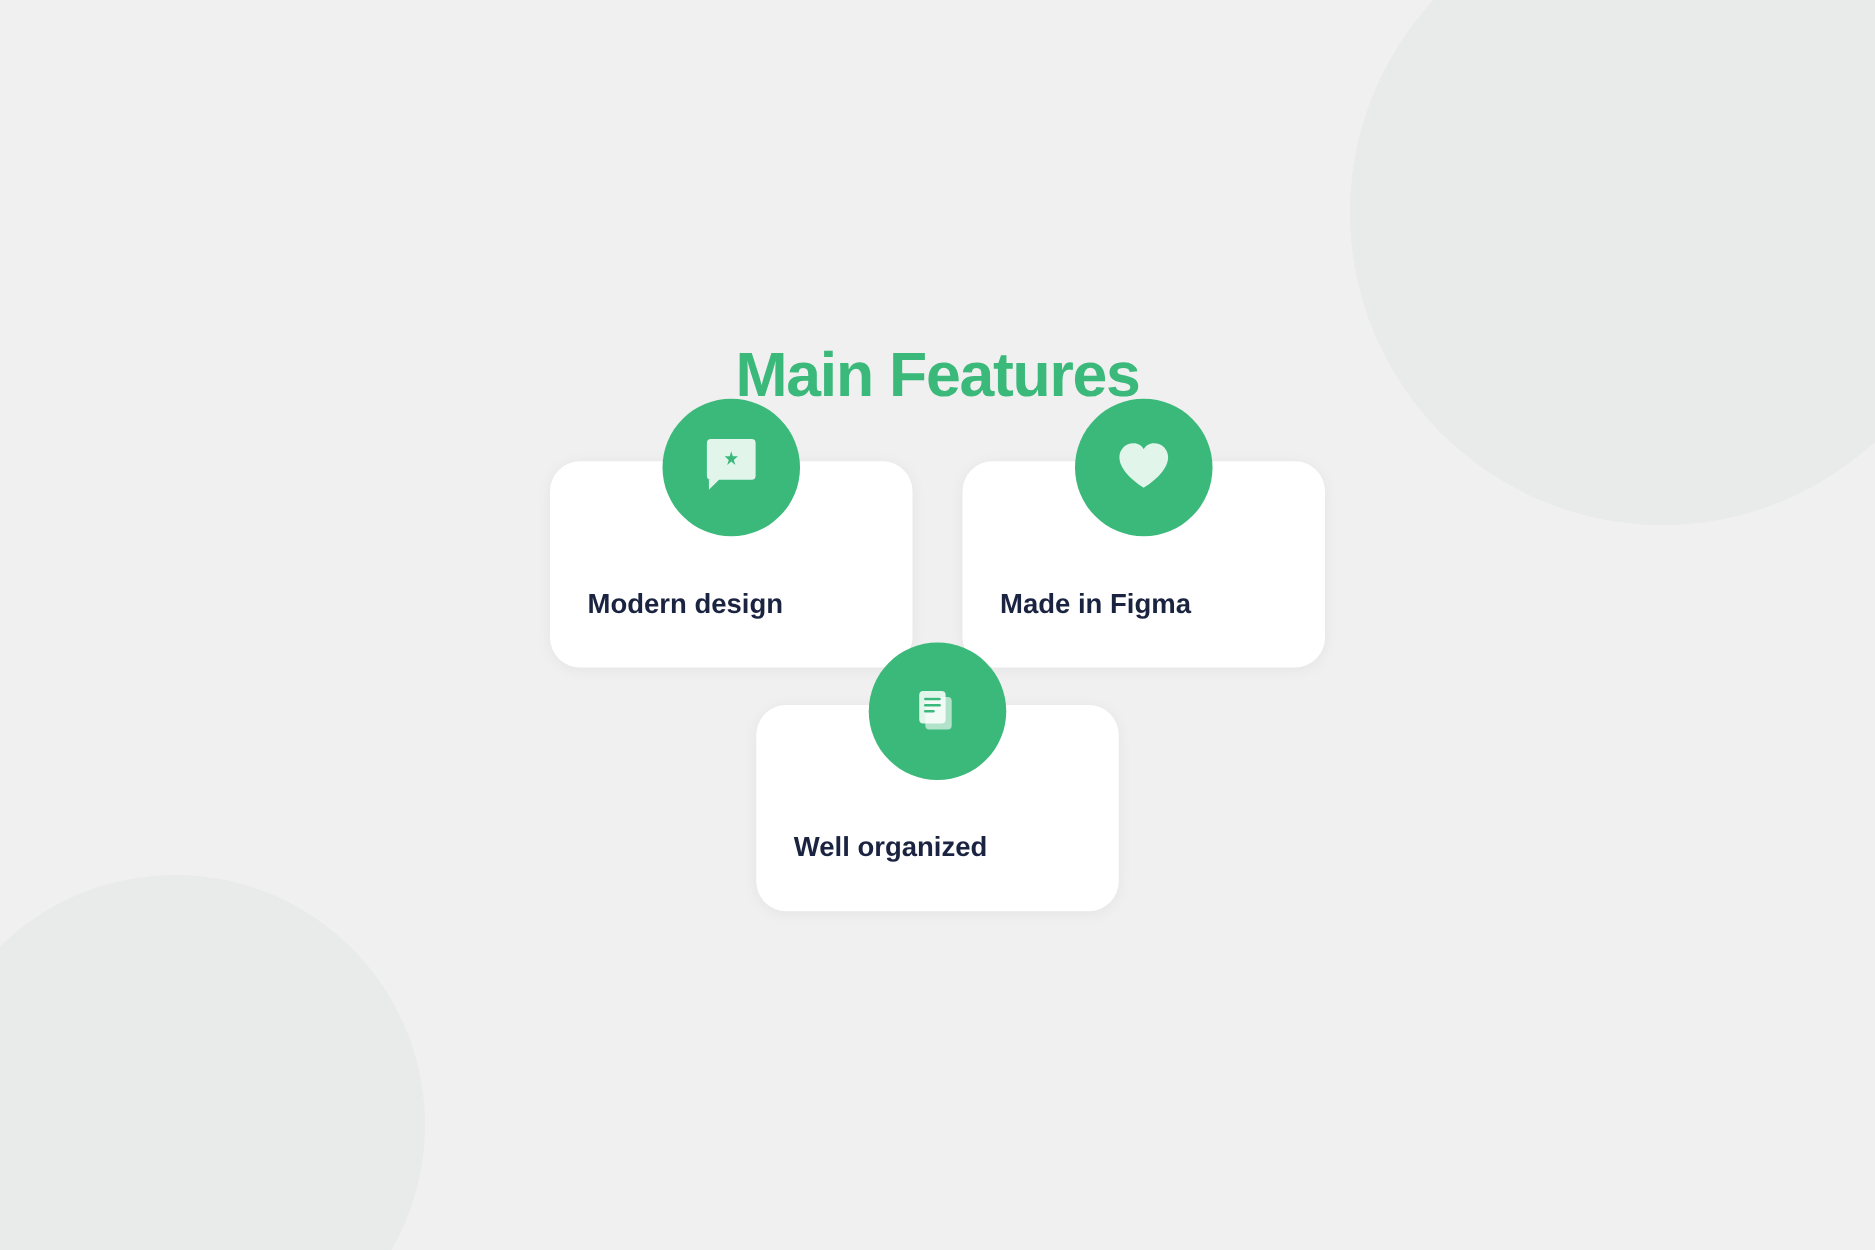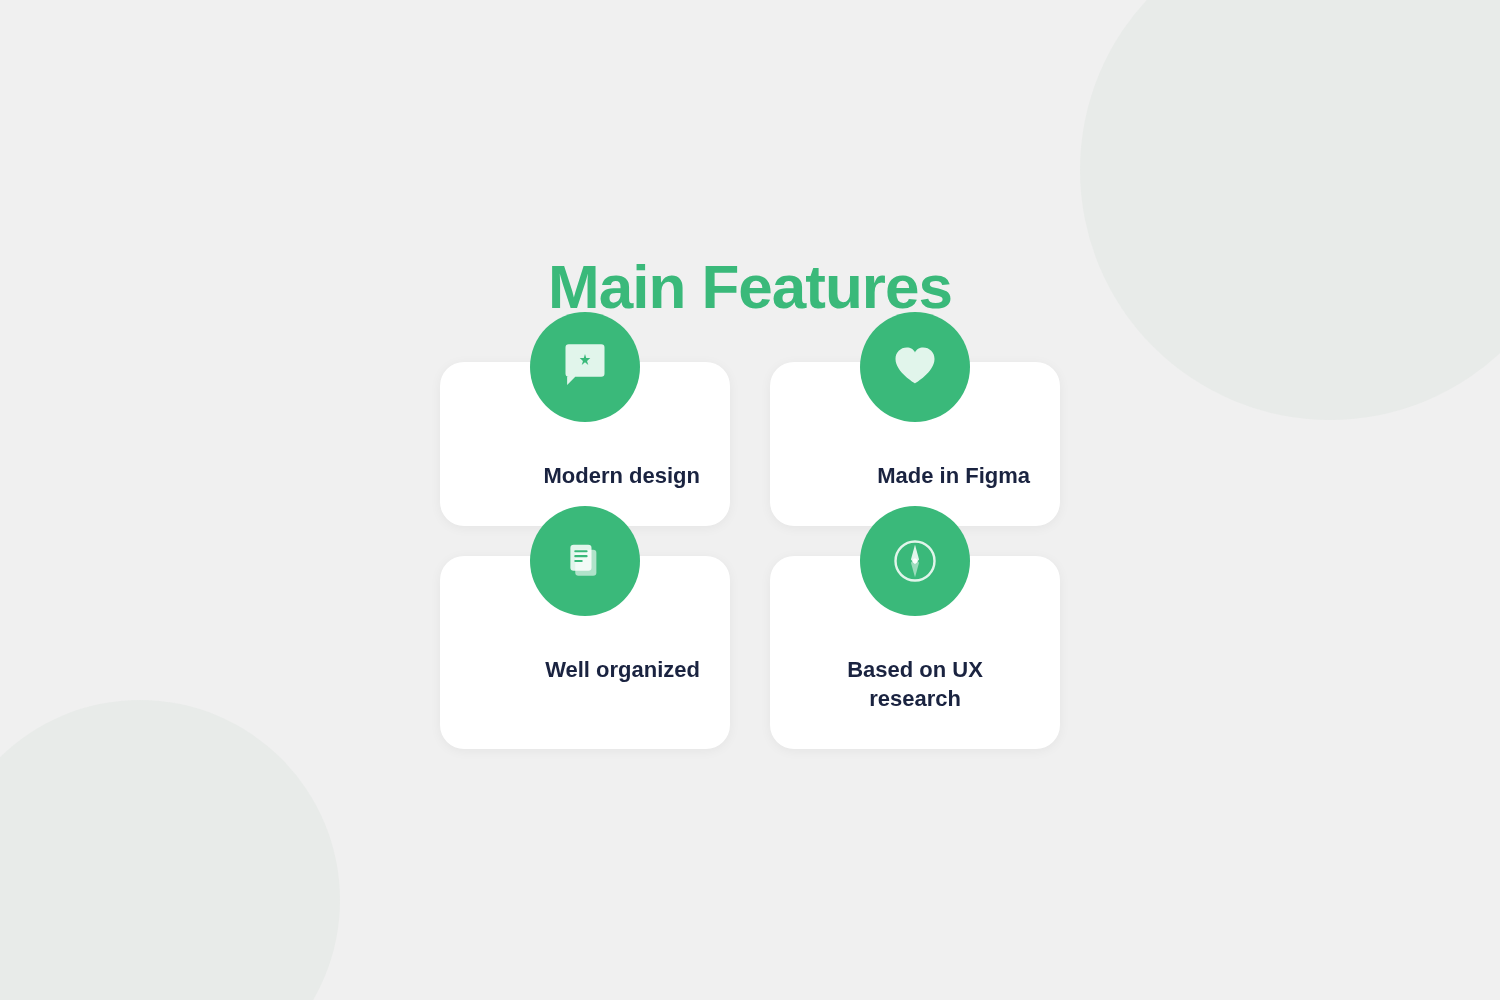--- a/index.html
+++ b/index.html
@@ -49,21 +49,21 @@
       width: 1100px;
       display: flex;
       flex-direction: column;
       align-items: center;
       gap: 20px;
       position: relative;
       z-index: 1;
     }
 
     .page-title {
-      font-size: 62px;
+      font-size: 50px;
       font-weight: 800;
       color: #3ab97a;
       margin-bottom: 20px;
       letter-spacing: -1px;
     }
 
     .features-grid {
       display: flex;
       flex-direction: column;
       gap: 30px;
@@ -76,21 +76,21 @@
       gap: 40px;
     }
 
     .feature-card {
       background: #ffffff;
       border-radius: 24px;
       width: 290px;
       padding: 50px 30px 36px 30px;
       display: flex;
       flex-direction: column;
-      align-items: flex-end;
+      align-items: flex-start;
       gap: 28px;
       box-shadow: 0 2px 12px rgba(0,0,0,0.05);
       position: relative;
     }
 
     .feature-icon-circle {
       width: 110px;
       height: 110px;
       border-radius: 50%;
       background: #3ab97a;
@@ -160,28 +160,17 @@
             <rect x="20" y="18" width="26" height="32" rx="4" ry="4" fill="rgba(255,255,255,0.6)"></rect>
             <rect x="14" y="12" width="26" height="32" rx="4" ry="4" fill="rgba(255,255,255,0.85)"></rect>
             <line x1="20" y1="20" x2="34" y2="20" stroke="#3ab97a" stroke-width="2.5" stroke-linecap="round"></line>
             <line x1="20" y1="26" x2="34" y2="26" stroke="#3ab97a" stroke-width="2.5" stroke-linecap="round"></line>
             <line x1="20" y1="32" x2="28" y2="32" stroke="#3ab97a" stroke-width="2.5" stroke-linecap="round"></line>
           </svg>
         </div>
         <span class="feature-label">Well organized</span>
       </div>
 
-      <div class="feature-card">
-        <div class="feature-icon-circle">
-          <svg viewBox="0 0 64 64" xmlns="http://www.w3.org/2000/svg">
-            <circle cx="32" cy="32" r="24" fill="none" stroke="rgba(255,255,255,0.85)" stroke-width="3"></circle>
-            <polygon points="32,12 37,30 32,36 27,30" fill="rgba(255,255,255,0.85)"></polygon>
-            <polygon points="32,52 27,34 32,28 37,34" fill="rgba(255,255,255,0.5)"></polygon>
-            <circle cx="32" cy="32" r="3" fill="rgba(255,255,255,0.85)"></circle>
-          </svg>
-        </div>
-        <span class="feature-label">Based on UX research</span>
-      </div>
 
 
     </div>
   </div>
 </div>
 
 </body></html>

